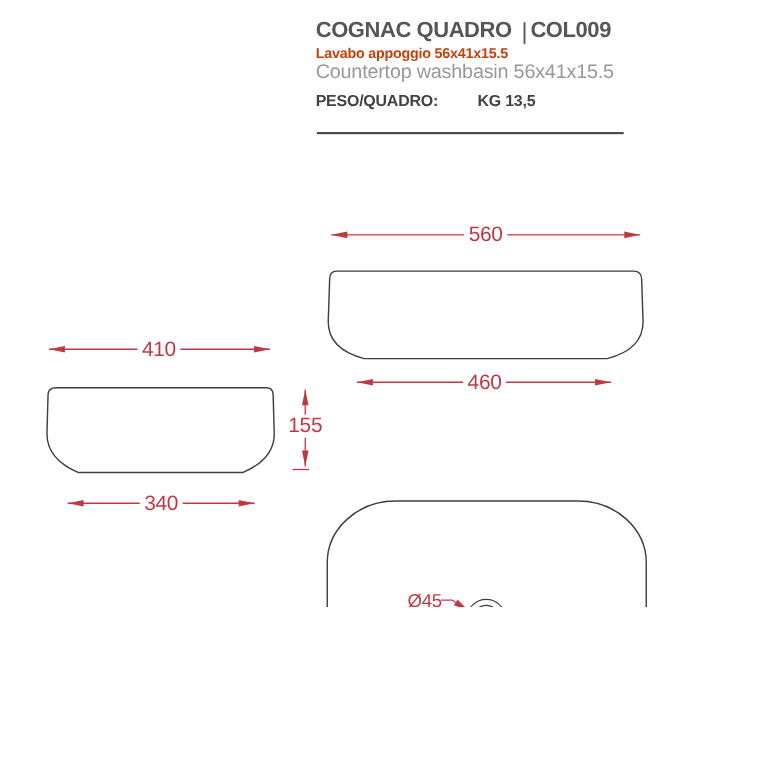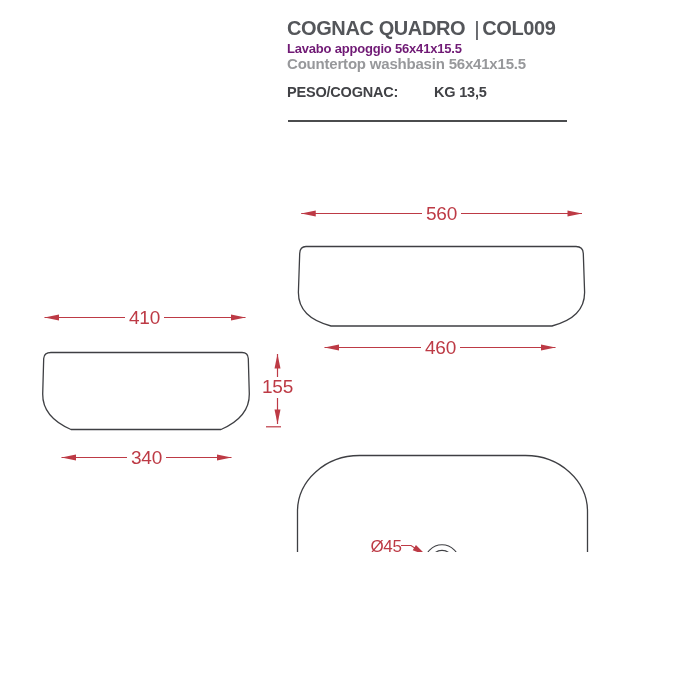--- a/index.html
+++ b/index.html
@@ -6,22 +6,22 @@
   .page{position:relative;width:700px;height:552px;background:#ffffff;overflow:hidden;
         font-family:"Liberation Sans",sans-serif;}
   .drawing{position:absolute;left:0;top:0;}
 
   
   .header{position:absolute;left:287px;top:0;width:300px;height:130px;}
   .title-row{position:absolute;top:16px;left:0;display:flex;align-items:baseline;
              font-weight:bold;font-size:20px;letter-spacing:-0.4px;color:#54565a;white-space:nowrap;}
   .title-sep{margin-left:9px;margin-right:3px;font-weight:400;font-size:21px;position:relative;top:1px;}
   .sub{position:absolute;left:0;white-space:nowrap;letter-spacing:-0.2px;}
-  .sub-it{top:41px;font-size:13px;font-weight:600;color:#701a75;}
-  .sub-en{top:55px;font-size:15px;font-weight:700;color:#97989b;}
+  .sub-it{top:41px;font-size:13px;font-weight:600;color:#c2410c;}
+  .sub-en{top:55px;font-size:18px;font-weight:400;color:#97989b;}
   .weight-row{position:absolute;left:0;top:84px;font-size:14.5px;font-weight:bold;
               color:#414246;white-space:nowrap;letter-spacing:-0.2px;}
   .w-value{margin-left:32px;}
   .divider{position:absolute;left:1px;top:120px;width:279px;height:2px;background:#4b4c4e;}
 
   
   .outline{stroke:#3e3f43;stroke-width:1.3;fill:#ffffff;stroke-linejoin:round;}
   .thin-outline{stroke:#3e3f43;stroke-width:1.1;fill:none;}
   .dimline{stroke:#bd3a45;stroke-width:1.2;fill:none;}
   .dimtxt{font-family:"Liberation Sans",sans-serif;font-size:19px;fill:#bd3a45;
@@ -36,21 +36,21 @@
 
   <div class="header">
     <div class="title-row">
       <span>COGNAC QUADRO</span>
       <span class="title-sep">|</span>
       <span>COL009</span>
     </div>
     <div class="sub sub-it">Lavabo appoggio 56x41x15.5</div>
     <div class="sub sub-en">Countertop washbasin 56x41x15.5</div>
     <div class="weight-row">
-      <span>PESO/COGNAC:</span>
+      <span>PESO/QUADRO:</span>
       <span class="w-value">KG 13,5</span>
     </div>
     <div class="divider"></div>
   </div>
 
   <svg class="drawing" width="700" height="700" viewBox="0 0 700 700">
     <defs>
       <marker id="arrRed" viewBox="0 0 13 7" refX="12.4" refY="3.5" markerWidth="13" markerHeight="7" orient="auto">
         <path d="M0.3,1 L12.4,3.5 L0.3,6 Z" fill="#bd3a45"></path>
       </marker>

